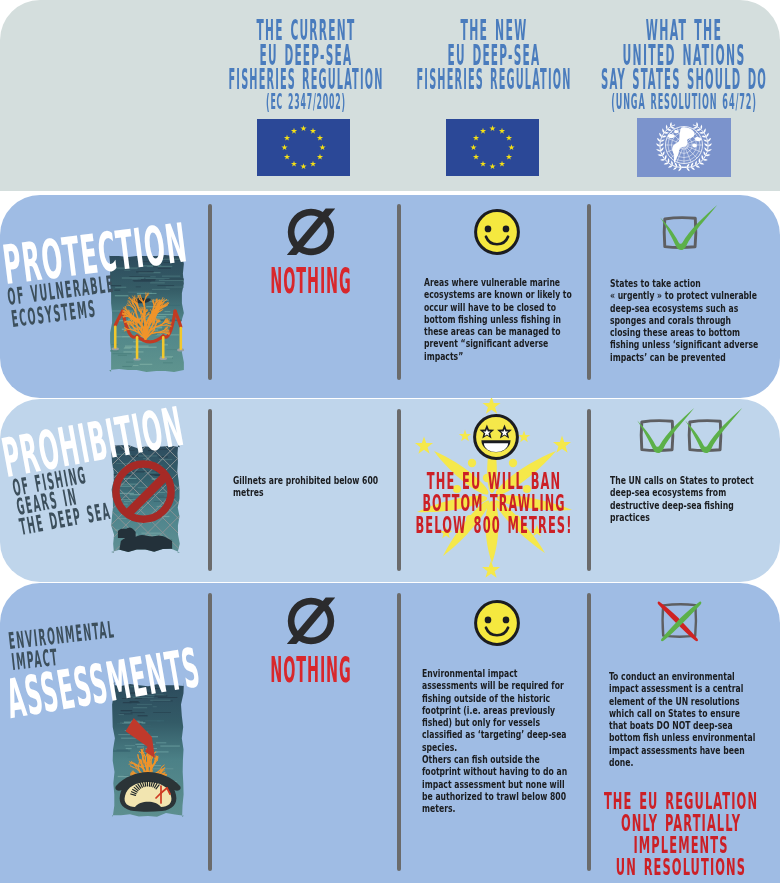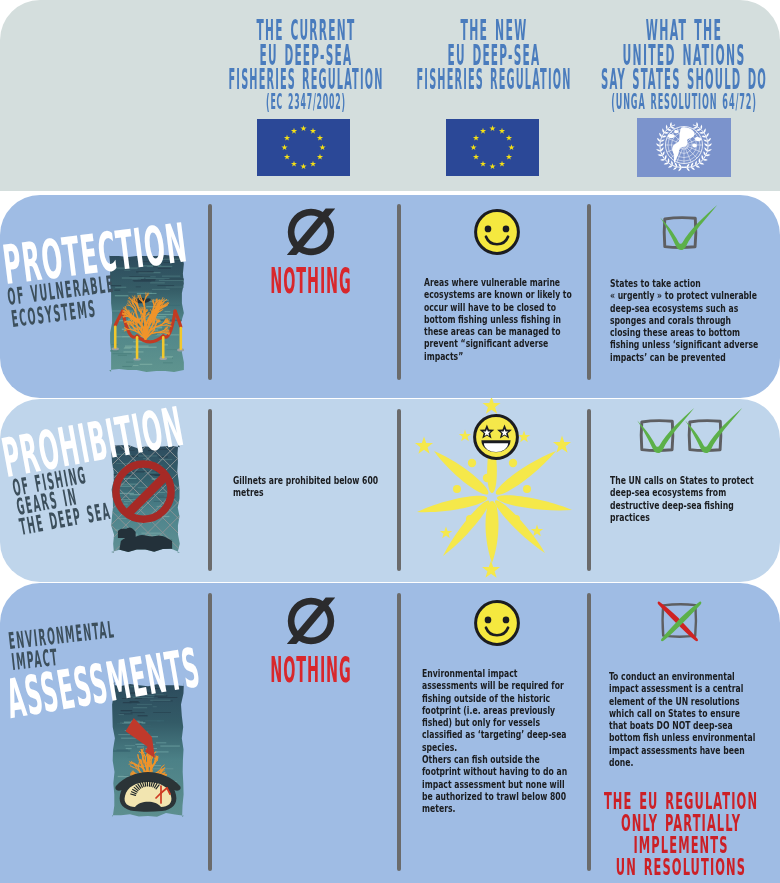--- a/index.html
+++ b/index.html
@@ -645,20 +645,25 @@
     <svg viewBox="0 0 48 48" width="48" height="48">
       <circle cx="24" cy="24" r="21.4" fill="#f5e84a" stroke="#1b1c20" stroke-width="3.0"></circle>
       <path d="M14.9 11.4L16.9 16.4L22.3 16.8L18.2 20.3L19.5 25.5L14.9 22.6L10.3 25.5L11.6 20.3L7.5 16.8L12.9 16.4Z" fill="#1b1c20"></path>
       <path d="M32.5 11.4L34.5 16.4L39.9 16.8L35.8 20.3L37.1 25.5L32.5 22.6L27.9 25.5L29.2 20.3L25.1 16.8L30.5 16.4Z" fill="#1b1c20"></path>
       <path d="M14.9 15.9L15.9 18.4L18.6 18.6L16.5 20.3L17.2 23.0L14.9 21.5L12.6 23.0L13.3 20.3L11.2 18.6L13.9 18.4Z" fill="#ffffff"></path>
       <path d="M32.5 15.9L33.5 18.4L36.2 18.6L34.1 20.3L34.8 23.0L32.5 21.5L30.2 23.0L30.9 20.3L28.8 18.6L31.5 18.4Z" fill="#1b1c20" style="fill:#ffffff"></path>
       <path d="M9.4 27.3 A14.0 11.5 0 0 0 38.6 27.3 Z" fill="#1b1c20"></path>
       <path d="M11.9 30.3 A11.6 8.4 0 0 0 36.1 30.3 Z" fill="#ffffff"></path>
     </svg>
   </div>
+  <div class="redcall" style="left:494px;top:470px;">
+    <span class="rl" style="--sx:.553">THE EU WILL BAN</span>
+    <span class="rl" style="--sx:.543">BOTTOM TRAWLING</span>
+    <span class="rl" style="--sx:.554">BELOW 800 METRES!</span>
+  </div>
 
   <div class="ico" style="left:632px;top:403px;">
     <svg viewBox="0 0 70 56" width="70" height="56">
       <path d="M9.8 19.0 C9.0 27.3 9.1 38.1 9.8 46.6 C18.3 47.6 30.5 47.7 40.1 46.7 C41.0 38.2 41.1 28.7 40.3 18.3 C31.1 17.3 18.8 17.5 9.8 19.0 Z" fill="none" stroke="#5e5f62" stroke-width="2.9" stroke-linejoin="round" stroke-linecap="round"></path>
       <path d="M5.2 17.4 C11.2 23.5 18.9 32.7 23.4 41.9 C24.6 44.3 26.6 44.4 27.8 42.0 C33.8 30.9 50.5 15.1 62.2 5.0 C52.6 17.1 37.2 32.9 30.7 46.9 C28.5 51.1 23.4 51.0 21.3 46.8 C17.3 38.2 10.8 25.9 5.2 17.4 Z" fill="#5cb049"></path>
     </svg>
   </div>
   <div class="ico" style="left:680px;top:403px;">
     <svg viewBox="0 0 70 56" width="70" height="56">
       <path d="M9.8 19.0 C9.0 27.3 9.1 38.1 9.8 46.6 C18.3 47.6 30.5 47.7 40.1 46.7 C41.0 38.2 41.1 28.7 40.3 18.3 C31.1 17.3 18.8 17.5 9.8 19.0 Z" fill="none" stroke="#5e5f62" stroke-width="2.9" stroke-linejoin="round" stroke-linecap="round"></path>

